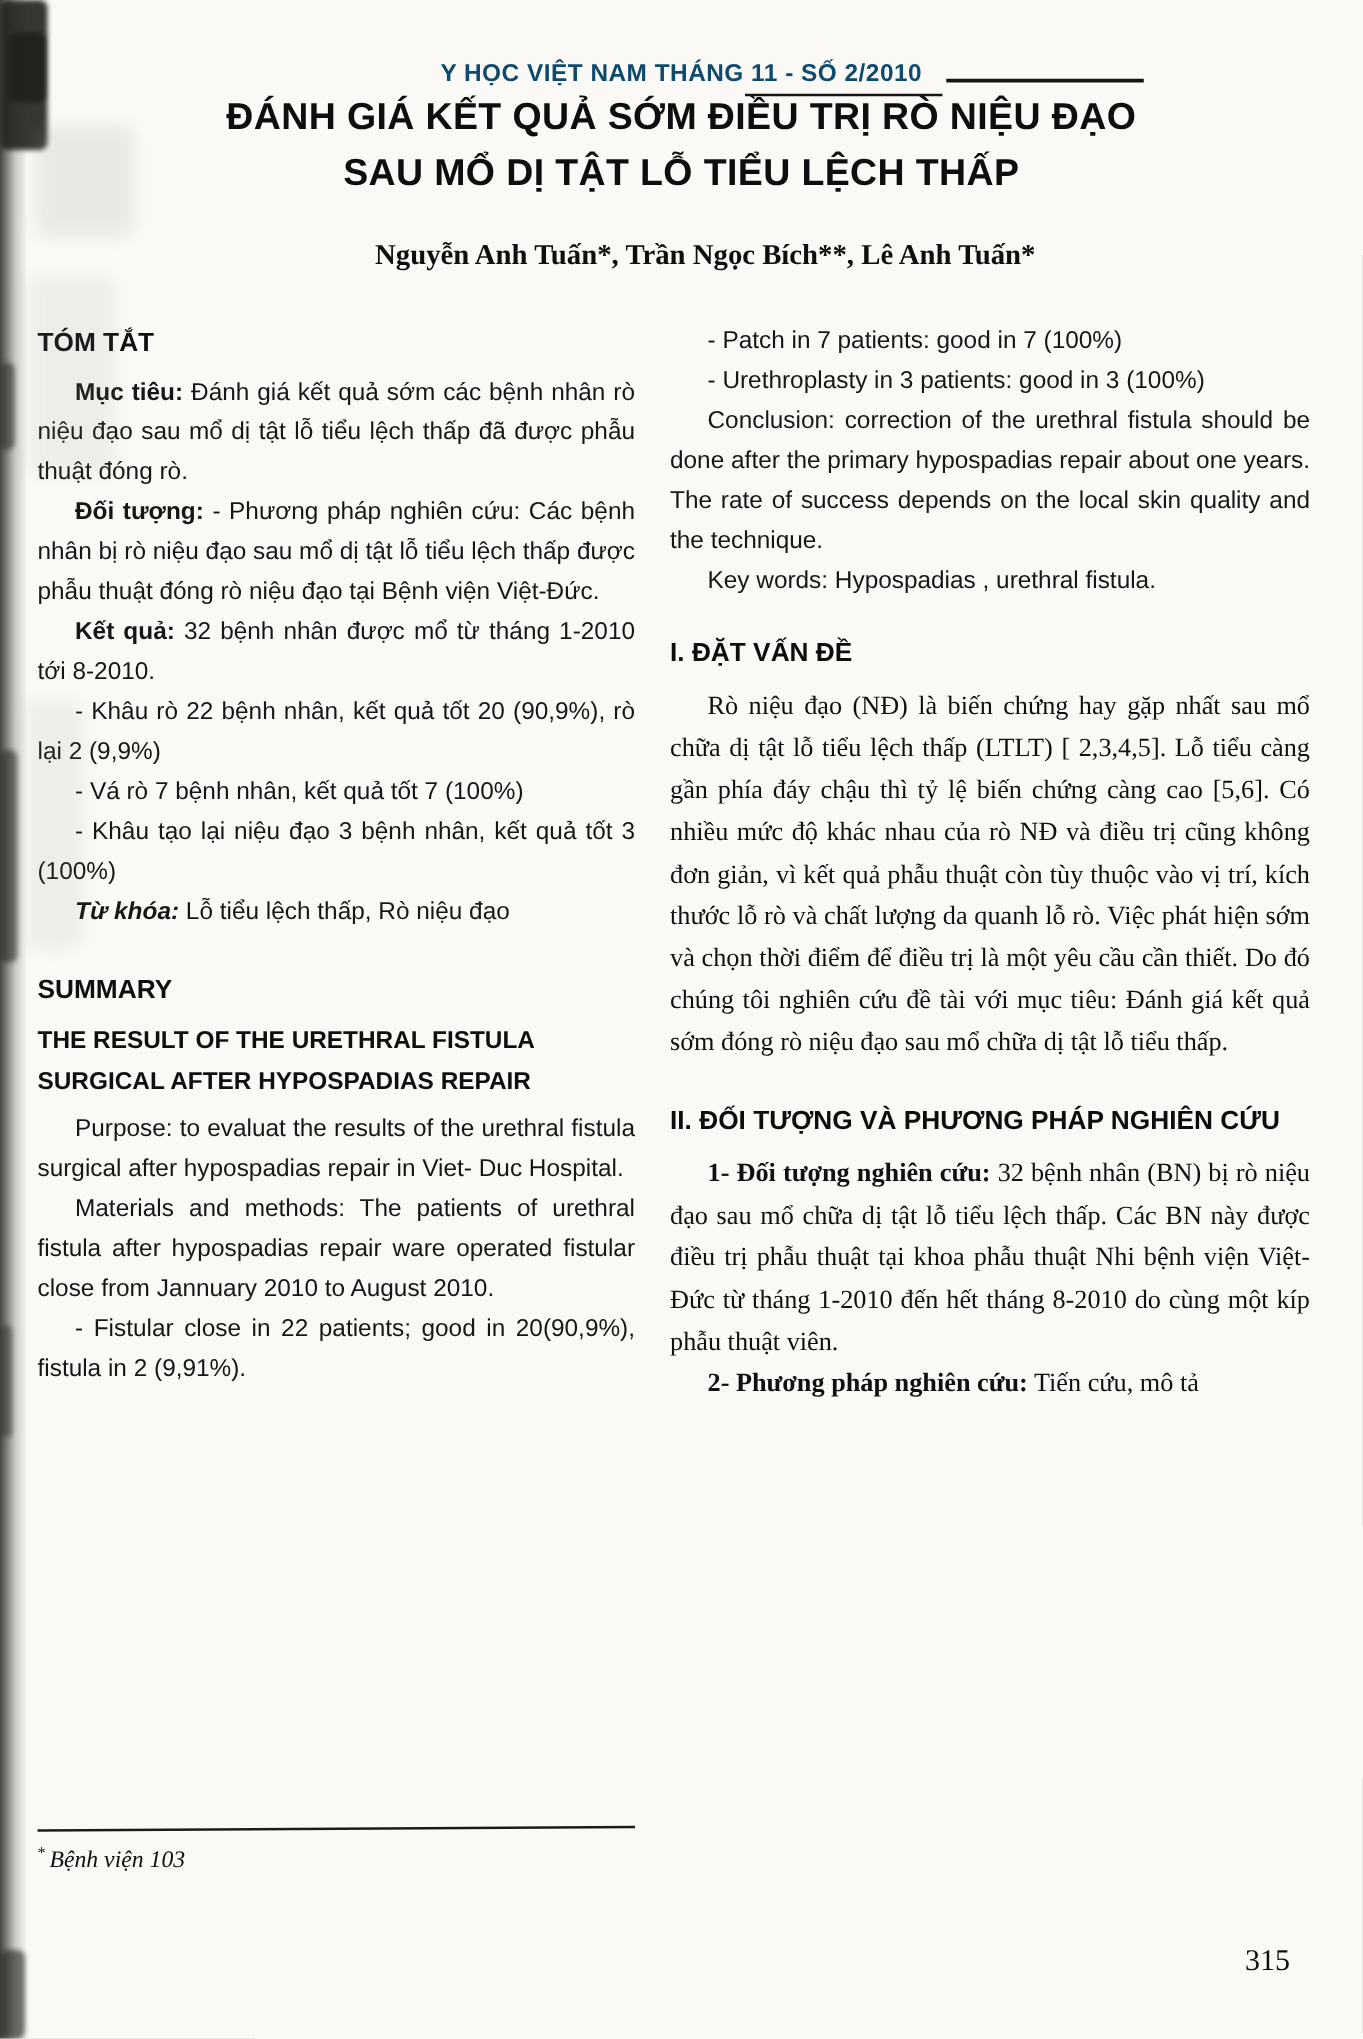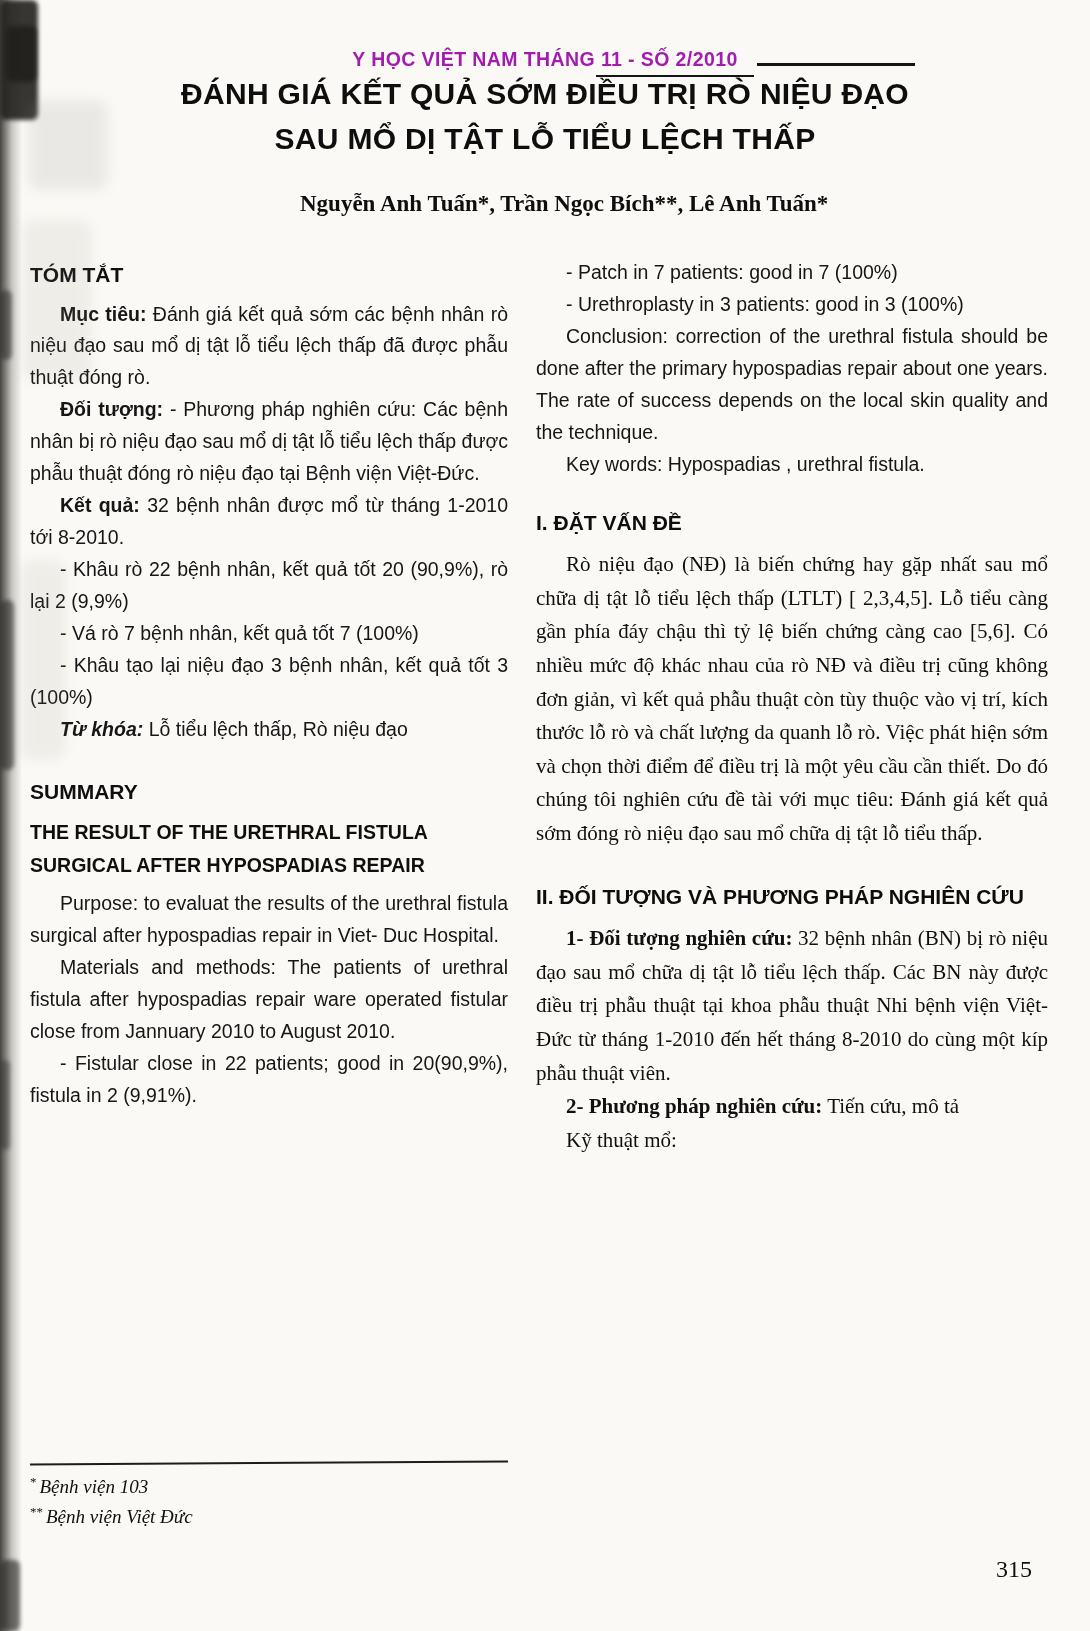--- a/index.html
+++ b/index.html
@@ -18,21 +18,21 @@
   .blob.b3 { left:0; top:290px; width:12px; height:70px; opacity:.5; }
   .blob.b4 { left:0; top:600px; width:14px; height:170px; opacity:.55; }
   .blob.b5 { left:0; top:1060px; width:10px; height:90px; opacity:.4; }
   .blob.b6 { left:0; top:1560px; width:20px; height:71px; opacity:.6; }
   .smudge { position:absolute; background:#8d8a82; filter:blur(6px); border-radius:12px; }
   .s1 { left:28px; top:100px; width:80px; height:90px; opacity:.14; }
   .s2 { left:22px; top:220px; width:70px; height:160px; opacity:.10; }
   .s3 { left:20px; top:560px; width:46px; height:200px; opacity:.10; }
 
   .journal-header { padding-top:48px; text-align:center;
-    font-weight:bold; font-size:19.5px; letter-spacing:.4px; color:#a21caf; }
+    font-weight:bold; font-size:19.5px; letter-spacing:.4px; color:#0c4a6e; }
   .header-rule { position:absolute; background:#151515; }
   .hr1 { left:757px; top:63px; width:158px; height:3px; }
   .hr2 { left:596px; top:75px; width:158px; height:2px; }
 
   .title { text-align:center; font-weight:bold;
     font-size:30px; line-height:1.5; color:#0e0e0e; letter-spacing:.3px; }
   .title .t-line { display:block; }
 
   .authors { margin-top:30px; padding-left:300px; padding-right:40px;
     font-family:"Liberation Serif","DejaVu Serif",serif;
@@ -145,27 +145,25 @@
       <div class="serif-block">
         <p class="para ind">Rò niệu đạo (NĐ) là biến chứng hay gặp nhất sau mổ chữa dị tật lỗ tiểu lệch thấp (LTLT) [ 2,3,4,5]. Lỗ tiểu càng gần phía đáy chậu thì tỷ lệ biến chứng càng cao [5,6]. Có nhiều mức độ khác nhau của rò NĐ và điều trị cũng không đơn giản, vì kết quả phẫu thuật còn tùy thuộc vào vị trí, kích thước lỗ rò và chất lượng da quanh lỗ rò. Việc phát hiện sớm và chọn thời điểm để điều trị là một yêu cầu cần thiết. Do đó chúng tôi nghiên cứu đề tài với mục tiêu: Đánh giá kết quả sớm đóng rò niệu đạo sau mổ chữa dị tật lỗ tiểu thấp.</p>
       </div>
 
       <h2 class="sec-heading">II. ĐỐI TƯỢNG VÀ PHƯƠNG PHÁP NGHIÊN CỨU</h2>
       <div class="serif-block">
         <p class="para ind"><b class="lead">1- Đối tượng nghiên cứu:</b>
           <span>32 bệnh nhân (BN) bị rò niệu đạo sau mổ chữa dị tật lỗ tiểu lệch thấp. Các BN này được điều trị phẫu thuật tại khoa phẫu thuật Nhi bệnh viện Việt-Đức từ tháng 1-2010 đến hết tháng 8-2010 do cùng một kíp phẫu thuật viên.</span></p>
         <p class="para ind"><b class="lead">2- Phương pháp nghiên cứu:</b>
           <span>Tiến cứu, mô tả</span></p>
-        <p class="para ind">Kỹ thuật mổ:</p>
       </div>
     </div>
 
   </div>
 
   <div class="footnotes">
     <div class="footnote-rule"></div>
     <div class="footnote"><sup>*</sup><span>Bệnh viện 103</span></div>
-    <div class="footnote"><sup>**</sup><span>Bệnh viện Việt Đức</span></div>
   </div>
 
   <div class="page-number">315</div>
 
 </div>
 
 </body></html>

